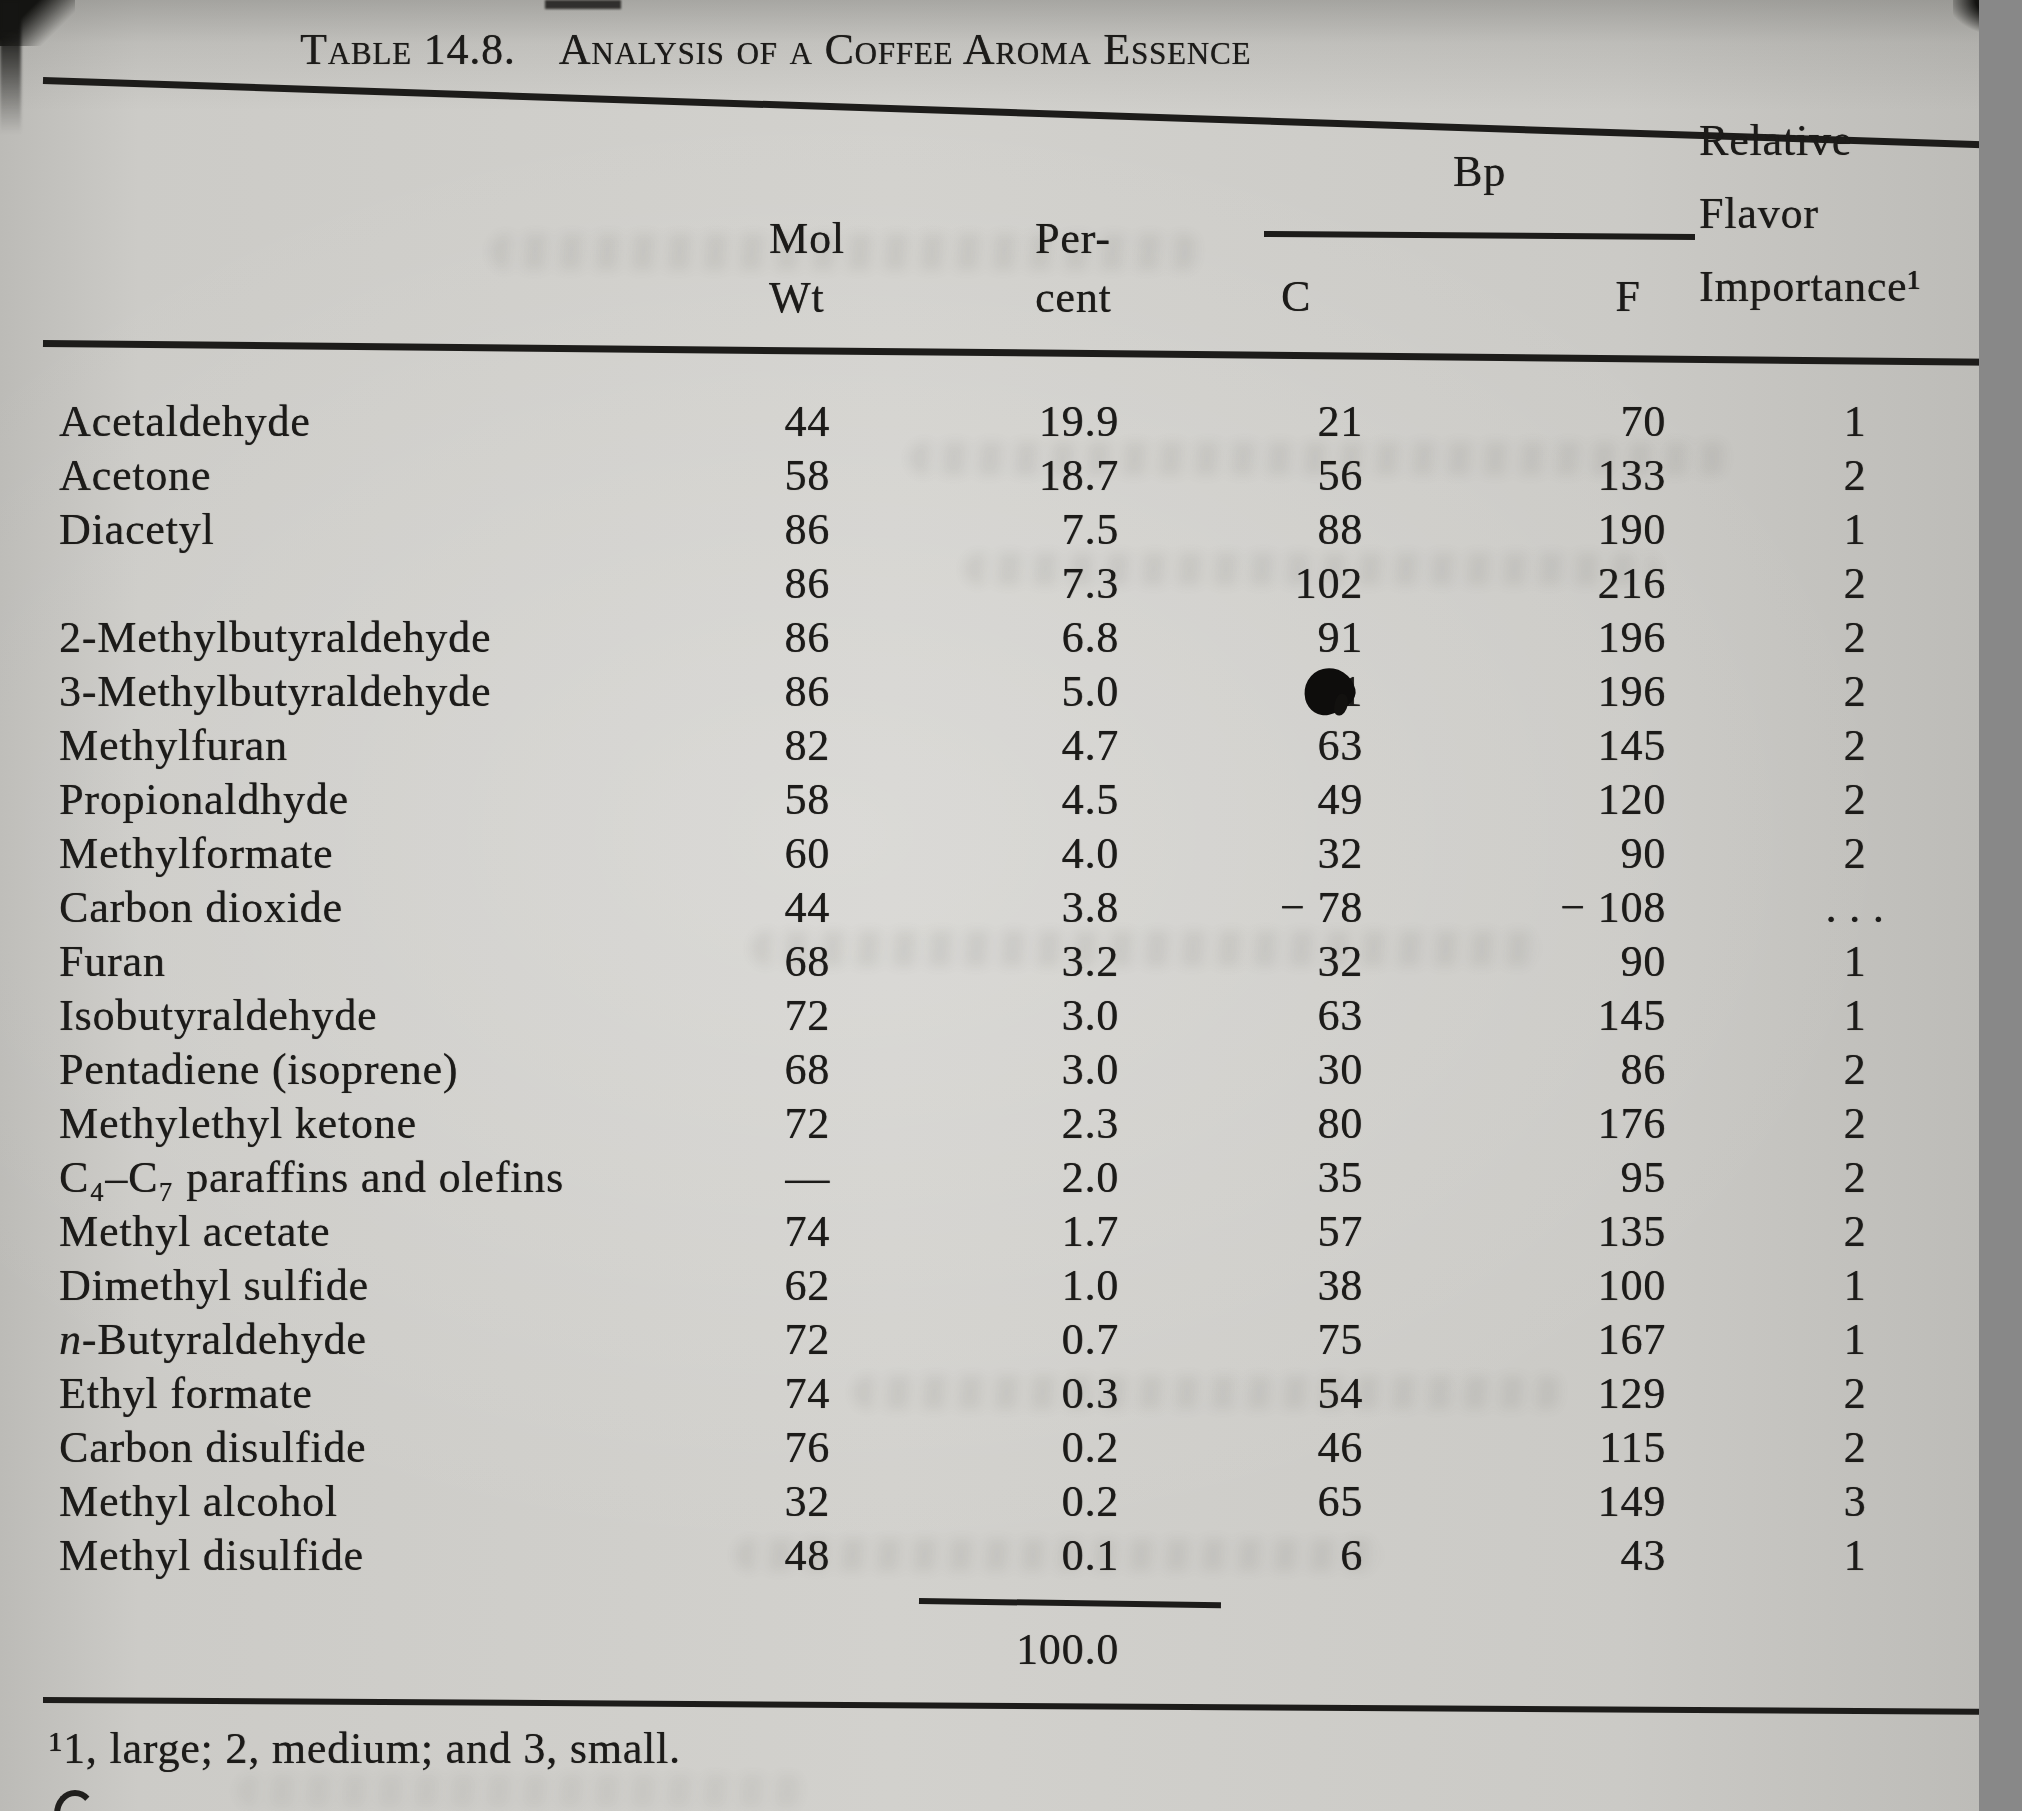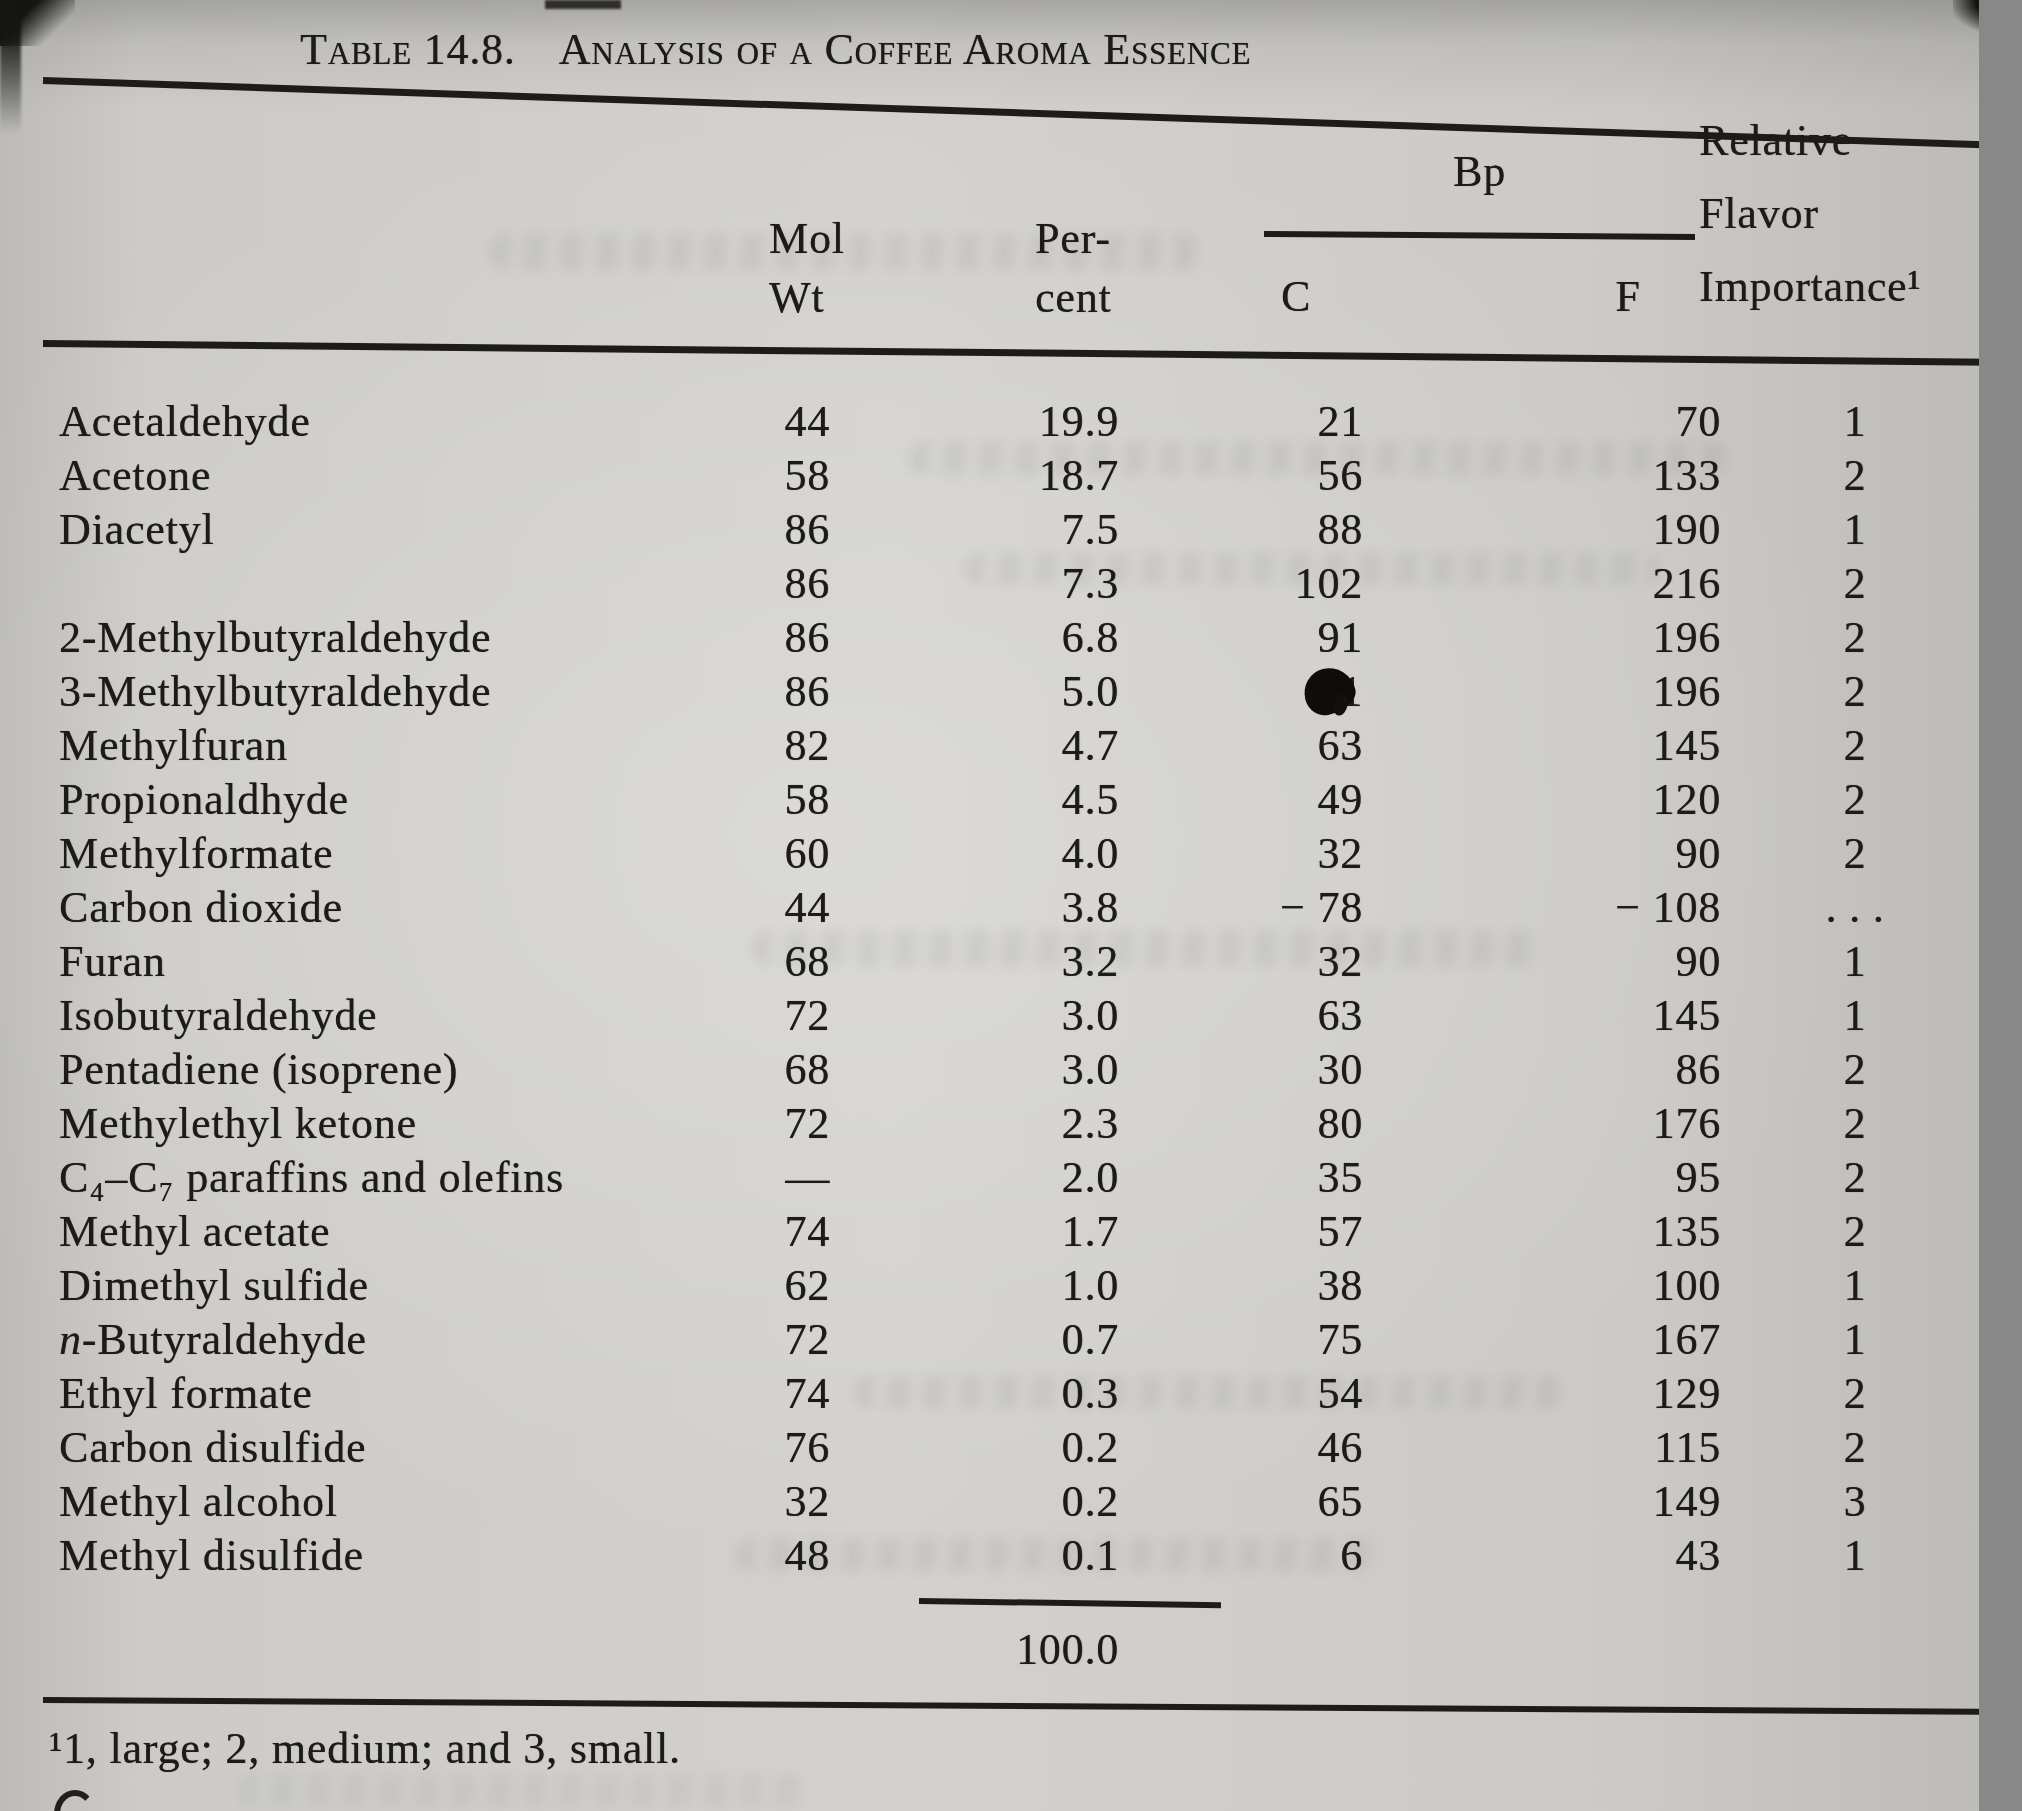--- a/index.html
+++ b/index.html
@@ -42,21 +42,21 @@
 
   
   .tbody{position:absolute;left:0;top:395px;width:2023px;}
   .row{position:relative;height:54px;font-size:44px;line-height:54px;}
   .cell{position:absolute;top:0;white-space:nowrap;}
   .c-name{left:59px;width:838px;}
   .c-name i{font-style:italic;}
   .c-mol{left:656px;width:174px;text-align:right;}
   .c-pct{left:948px;width:171px;text-align:right;}
   .c-bpc{left:1189px;width:174px;text-align:right;}
-  .c-bpf{left:1547px;width:174px;text-align:right;}
+  .c-bpf{left:1492px;width:174px;text-align:right;}
   .c-imp{left:1776px;width:158px;text-align:center;}
 
   .total{position:absolute;left:948px;top:1623px;width:171px;text-align:right;
          font-size:44px;line-height:54px;}
   .footnote{position:absolute;left:49px;top:1724px;font-size:44px;line-height:49px;}
 
   
   .ink-blot{position:absolute;left:1304px;top:668px;width:51px;height:46px;background:#0e0d0c;
             border-radius:48% 52% 62% 38% / 55% 60% 40% 45%;transform:rotate(-14deg);}
   .ink-blot::after{content:"";position:absolute;left:27px;top:28.4px;width:12.6px;height:22px;

